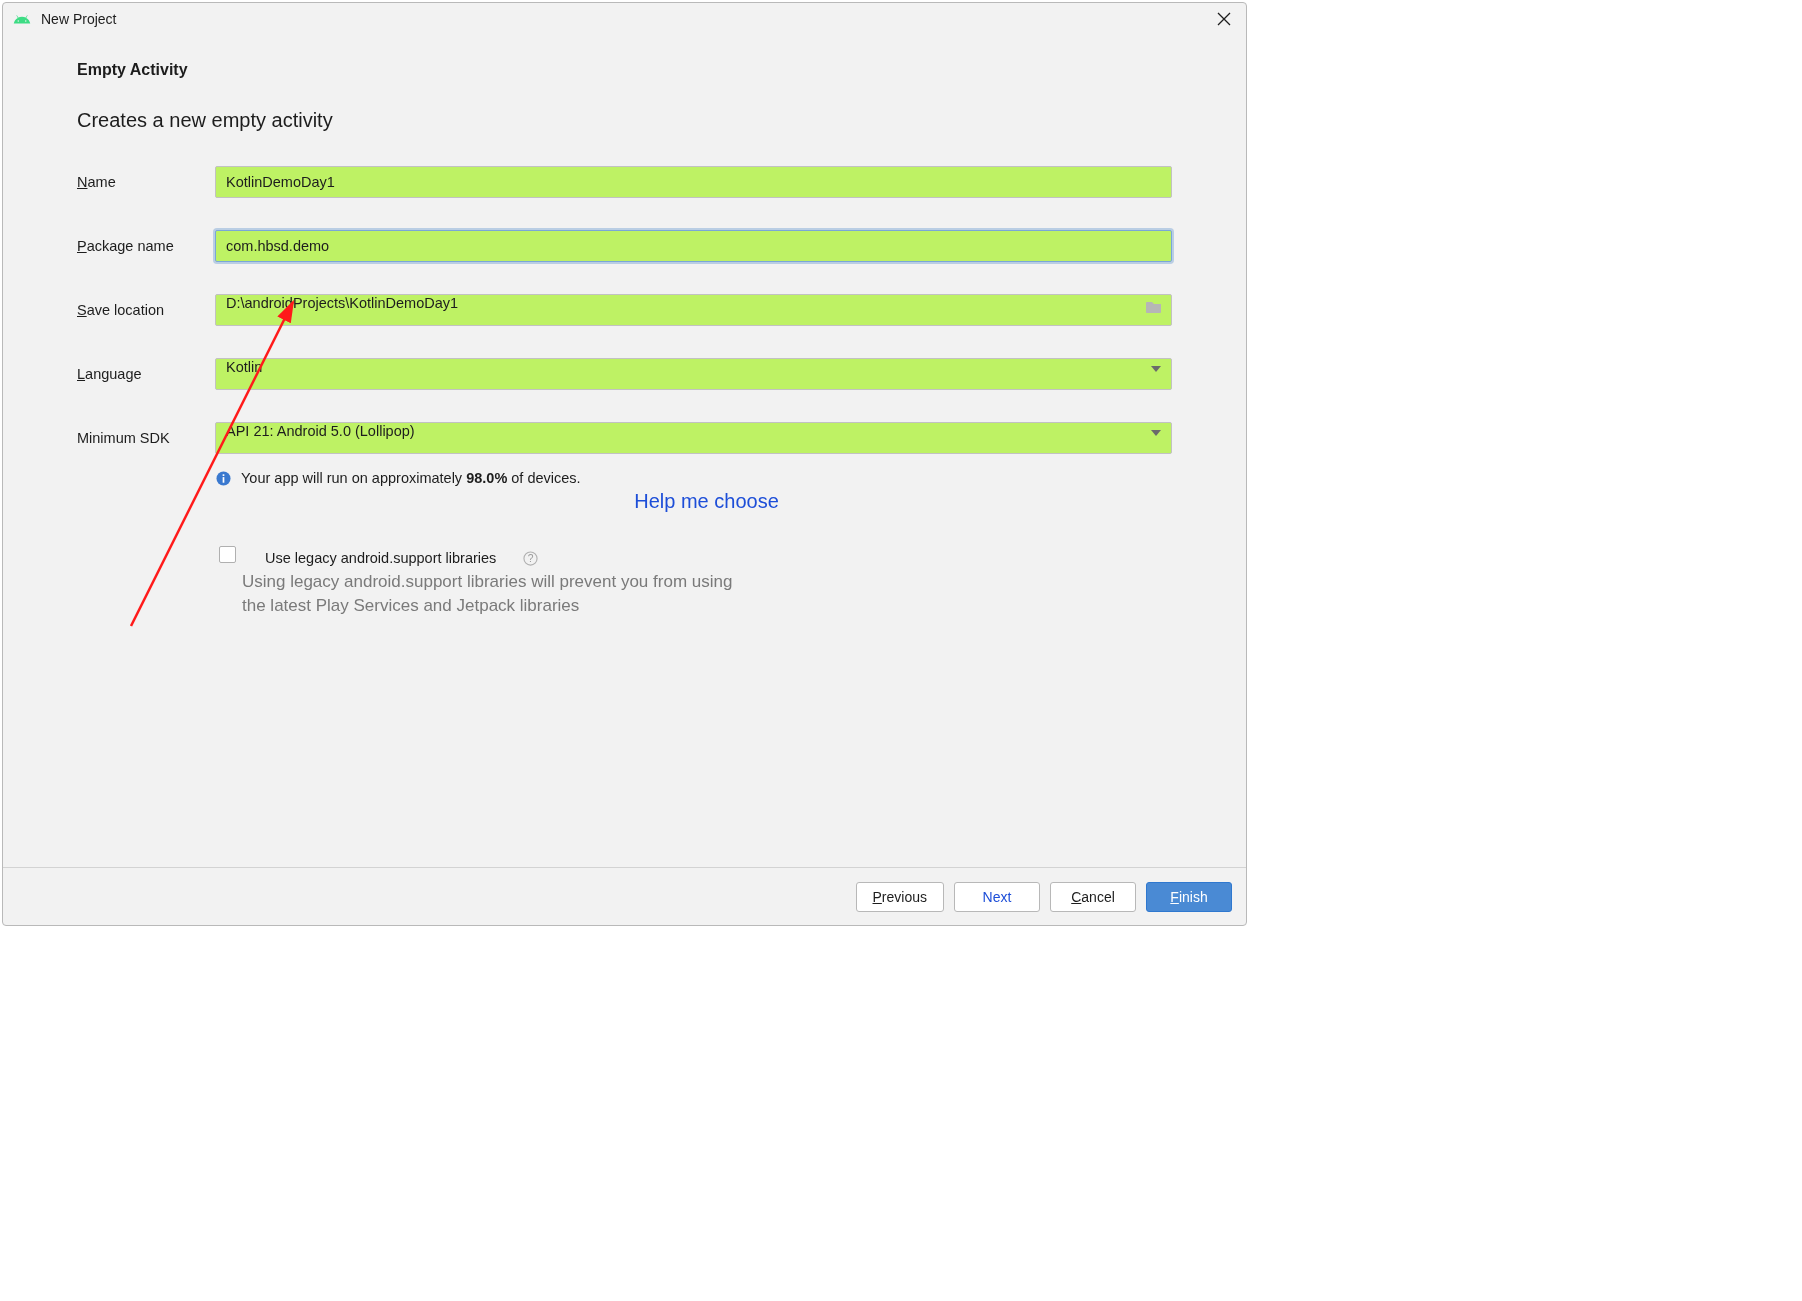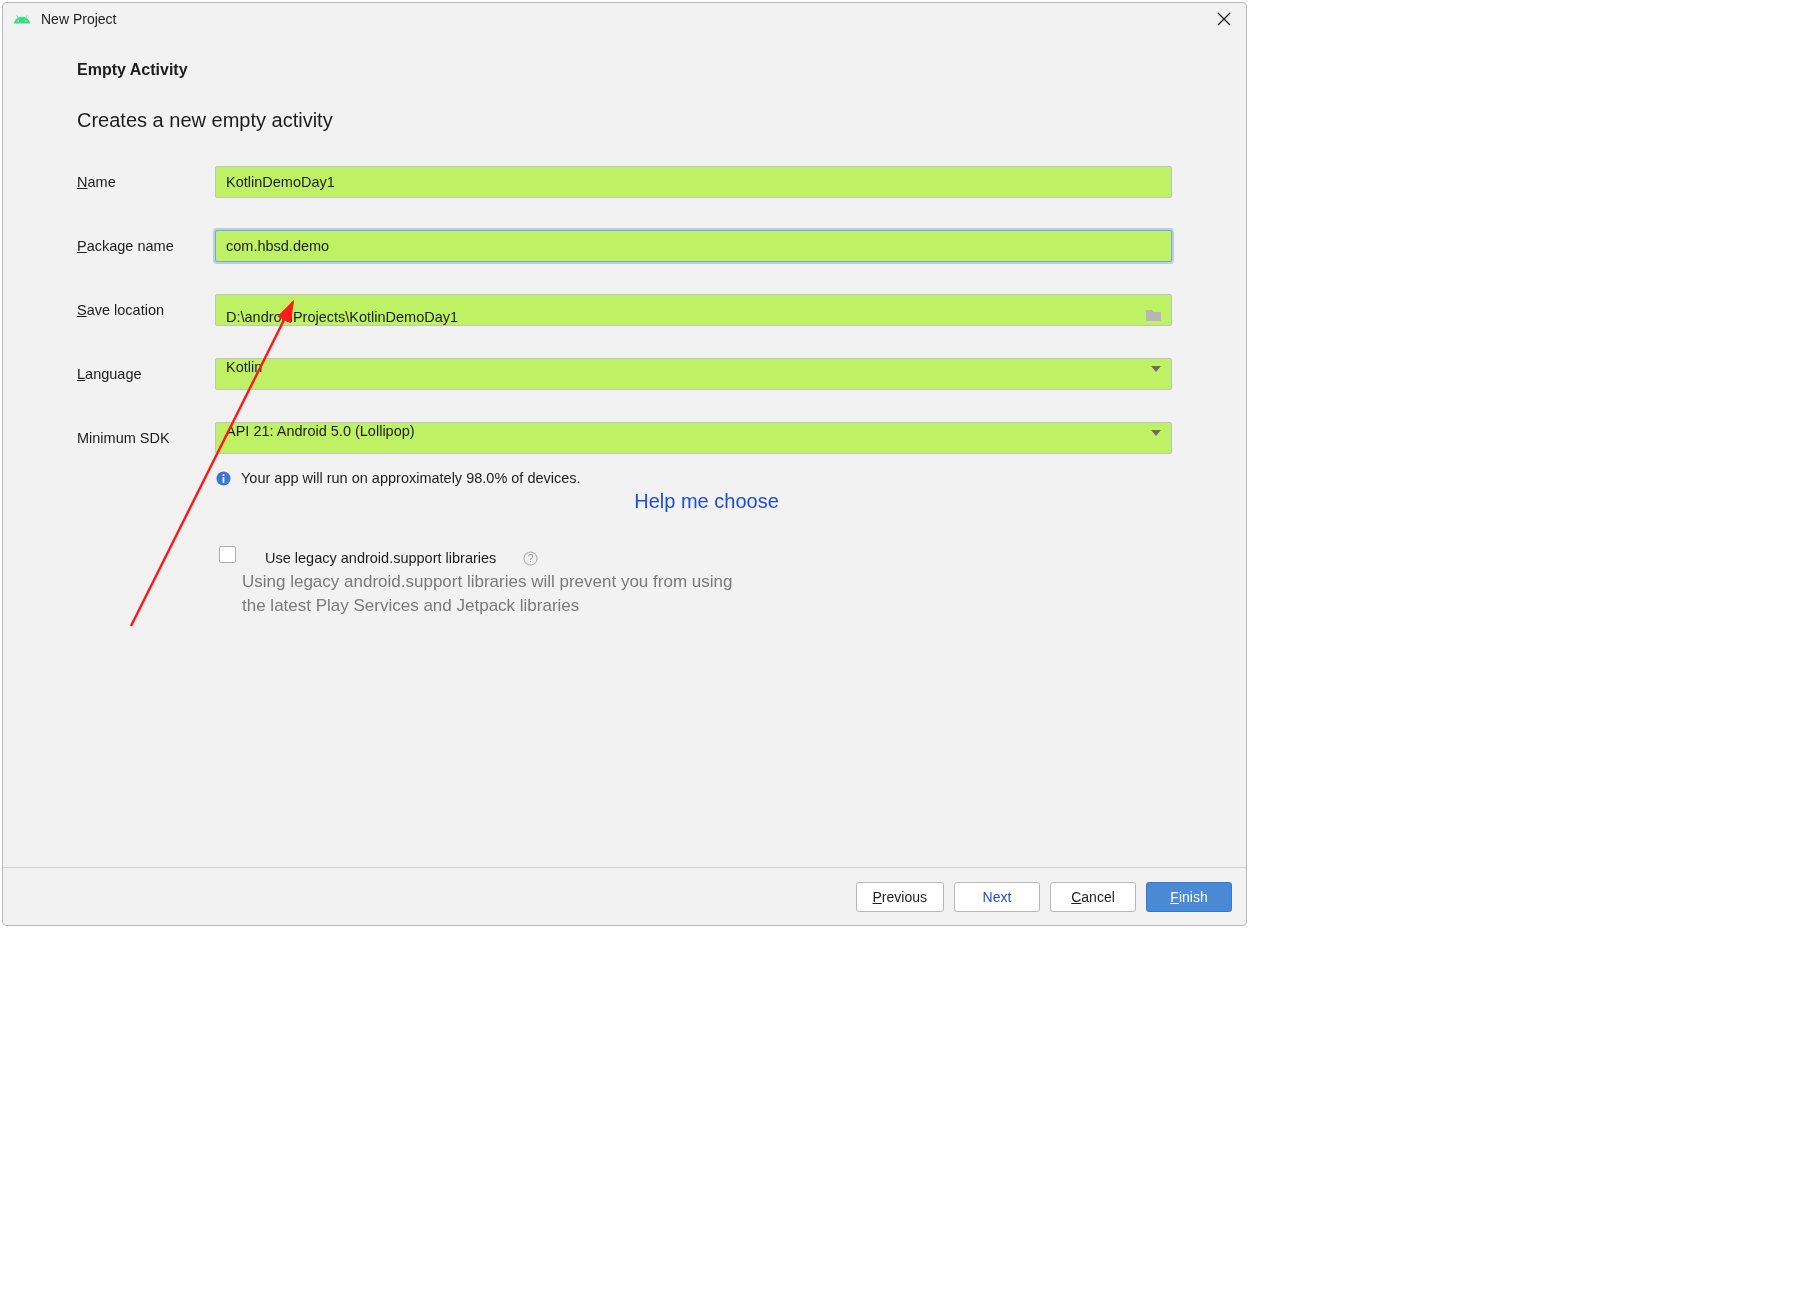--- a/index.html
+++ b/index.html
@@ -71,21 +71,21 @@
     padding: 0 10px;
     font-family: inherit;
     color:#1d1d1d;
   }
   input.text-field.focused {
     border: 1px solid #7aa7d8;
     box-shadow: 0 0 0 2px rgba(82,141,204,0.35);
   }
   .browse-field {
     display: flex;
-    align-items: flex-end;
+    align-items: flex-start;
     padding-right: 6px;
     gap: 32px;
   }
   .browse-field .val { flex:1; }
   .browse-field .folder-btn {
     width: 22px; height:22px; display:flex; align-items:center; justify-content:center;
     color:#9a9a9a;
     cursor:pointer;
   }
   .select-field {
@@ -102,21 +102,21 @@
   }
   .info-line {
     display: flex;
     align-items: center;
     gap: 10px;
     font-size: 14.5px;
   }
   .info-line .info-icon-wrap {
     width:16px; height:16px; display:flex; align-items:center; justify-content:center;
   }
-  .info-line b { font-weight: 400;}
+  .info-line b { font-weight: 700;}
   .help-link {
     margin-left: 26px;
     margin-top: 4px;
     color: #1d4ed8;
     font-size: 20px;
     cursor:pointer;
     text-align:center;
   }
   .checkbox-block {
     margin-left: 138px;

